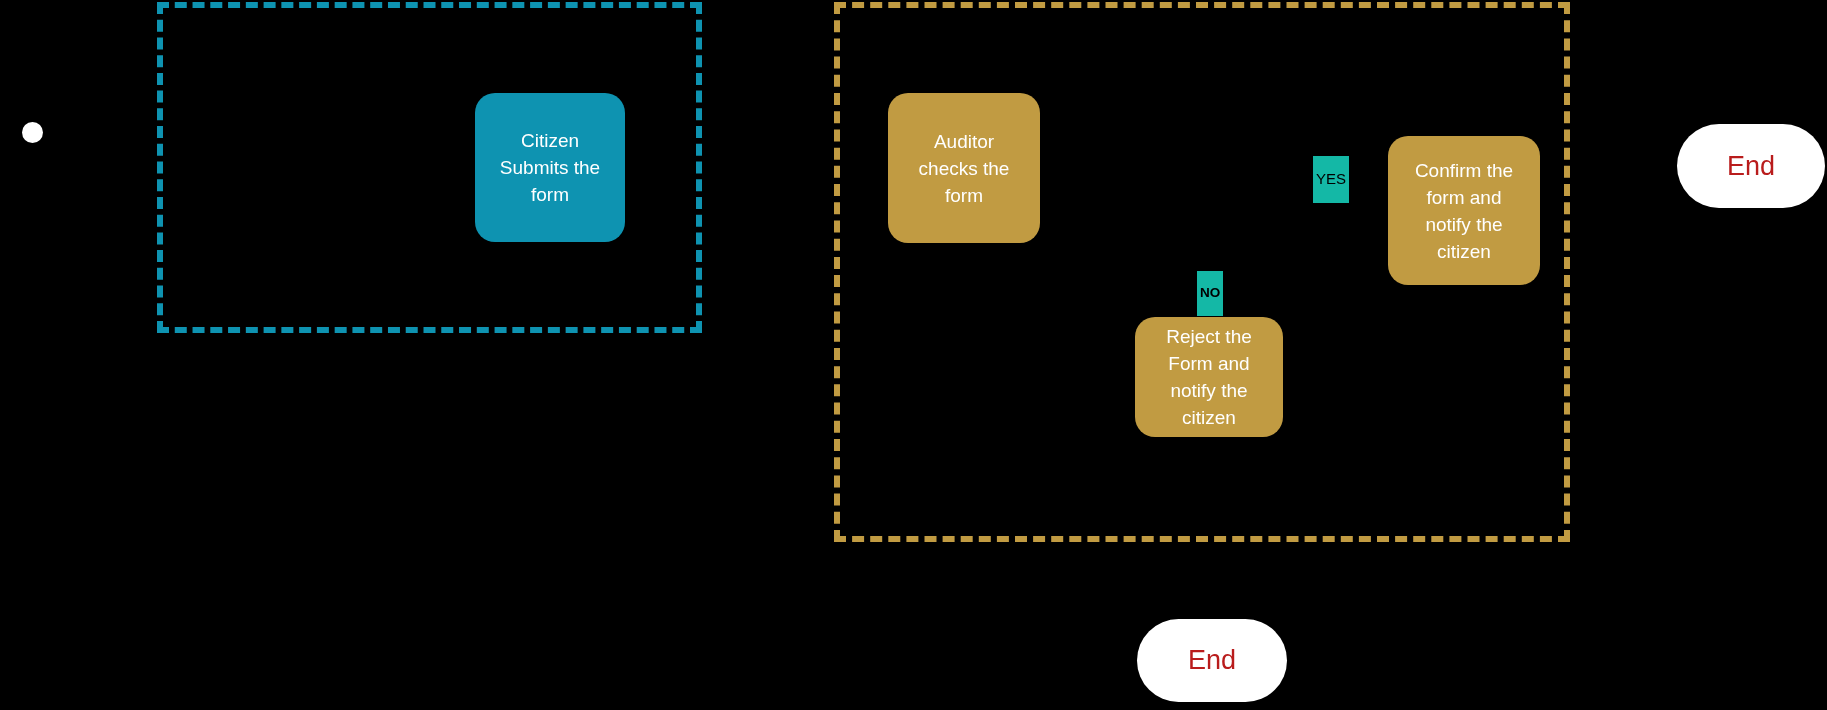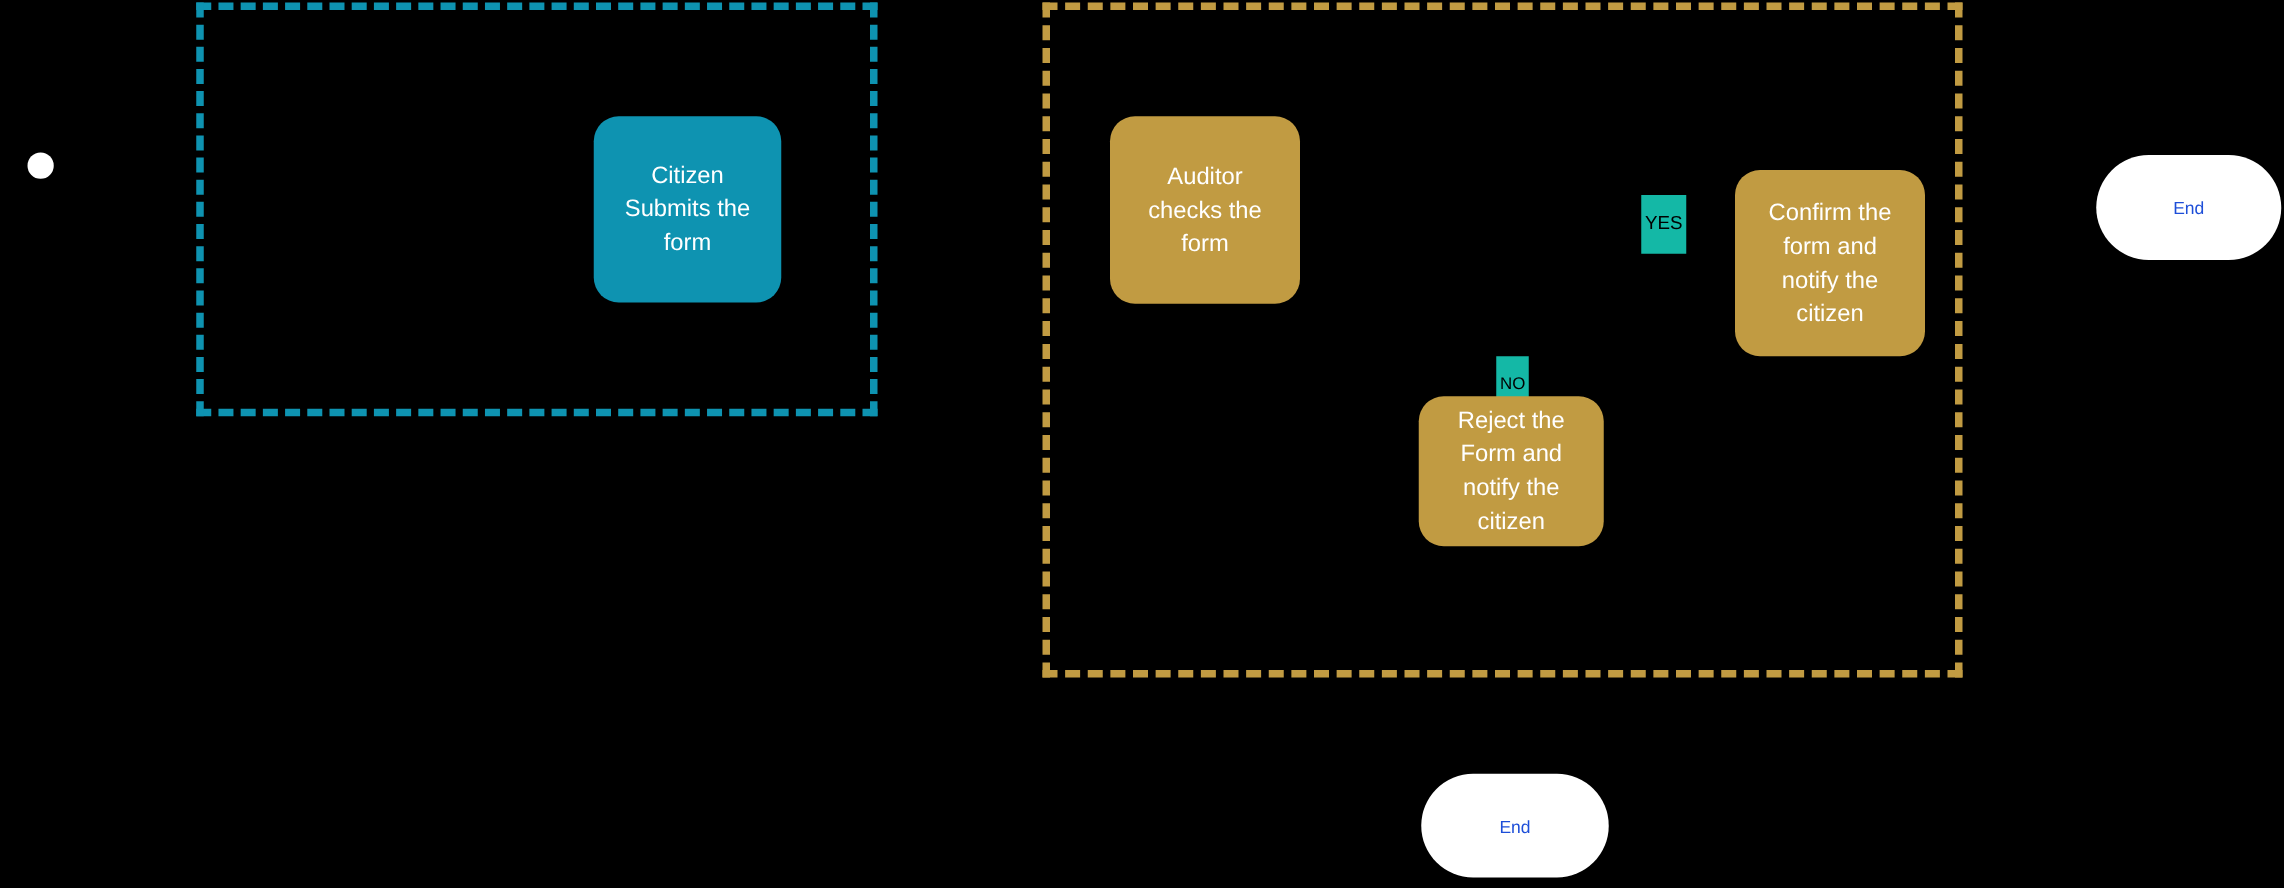--- a/index.html
+++ b/index.html
@@ -79,31 +79,31 @@
   }
   
   .edge-label {
     position: absolute;
     background: #14b8a6;
     color: #000000;
     line-height: 1.1;
     padding: 15px 3px;
   }
   .edge-yes { left: 1313px; top: 156px; font-size: 15px; }
-  .edge-no  { left: 1197px; top: 285px; font-size: 13.5px; }
+  .edge-no  { left: 1197px; top: 271px; font-size: 13.5px; font-weight: bold; }
   
   .terminal {
     position: absolute;
     background: #FFFFFF;
-    color: #1d4ed8;
+    color: #b91c1c;
     border-radius: 999px;
     display: flex;
     align-items: center;
     justify-content: center;
-    font-size: 14px;
+    font-size: 27px;
   }
   .end-right  { left: 1677px; top: 124px; width: 148px; height: 84px; }
   .end-bottom { left: 1137px; top: 619px; width: 150px; height: 83px; }
 </style>
 </head>
 <body>
 
 <div class="canvas">
 
   <div class="start-circle"></div>

